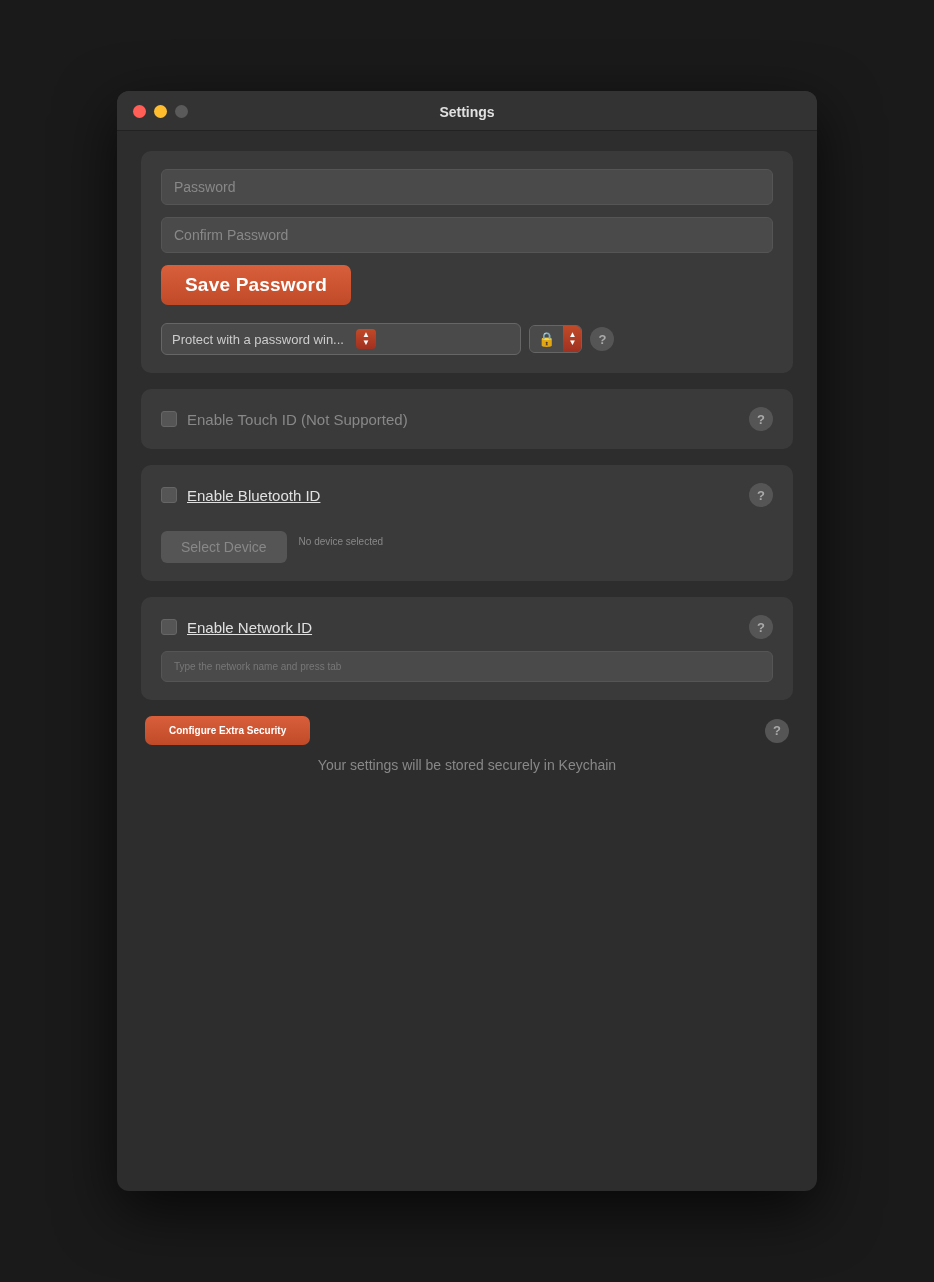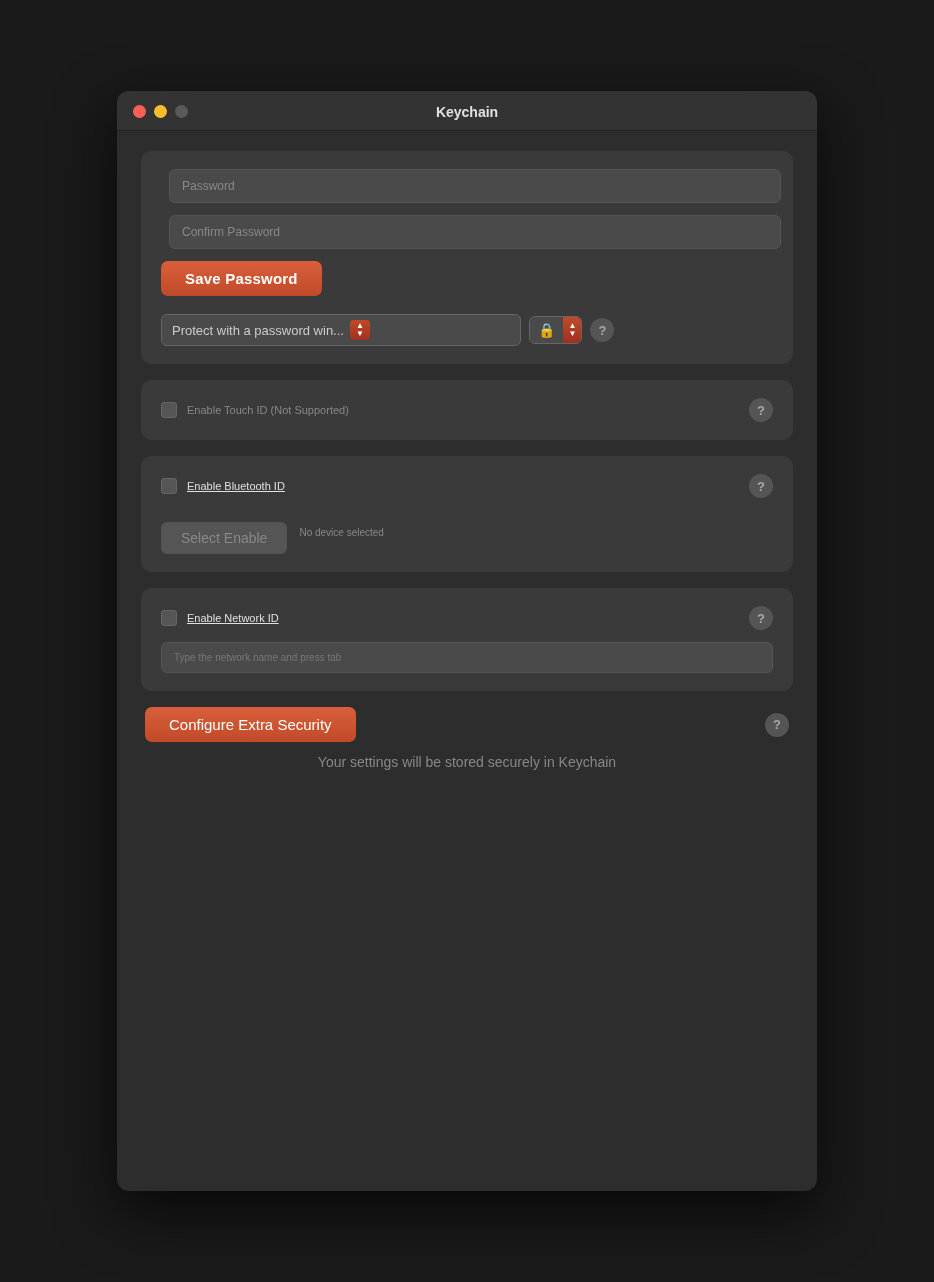--- a/index.html
+++ b/index.html
@@ -71,40 +71,39 @@
       padding: 18px 20px;
     }
 
     .input-field {
       width: 100%;
       background: #4a4a4a;
       border: 1px solid #555;
       border-radius: 6px;
       padding: 9px 12px;
       color: #aaa;
-      font-size: 12px;
+      font-size: 14px;
       outline: none;
       margin-bottom: 12px;
-      margin-left: 8px;
     }
 
     .input-field::placeholder {
       color: #888;
     }
 
     .input-field:last-of-type {
       margin-bottom: 0;
     }
 
     .save-password-btn {
       background: linear-gradient(180deg, #d95f3b 0%, #c04a28 100%);
       border: none;
       border-radius: 7px;
       color: #fff;
-      font-size: 15px;
+      font-size: 19px;
       font-weight: 600;
       padding: 9px 24px;
       cursor: pointer;
       margin-top: 12px;
       margin-bottom: 14px;
       letter-spacing: 0.2px;
     }
 
     .protect-row {
       display: flex;
@@ -116,21 +115,21 @@
     .protect-dropdown {
       display: flex;
       align-items: center;
       background: #4a4a4a;
       border: 1px solid #666;
       border-radius: 6px;
       padding: 5px 10px;
       color: #ccc;
       font-size: 13px;
       cursor: pointer;
-      gap: 6px;
+      gap: 12px;
       flex: 1;
       max-width: 360px;
     }
 
     .spinner-icon {
       background: linear-gradient(180deg, #c04a28 0%, #a03020 100%);
       border-radius: 4px;
       width: 20px;
       height: 20px;
       display: flex;
@@ -190,21 +189,21 @@
       width: 16px;
       height: 16px;
       background: #555;
       border: 1px solid #666;
       border-radius: 3px;
       flex-shrink: 0;
     }
 
     .checkbox-label {
       color: #888;
-      font-size: 11px;
+      font-size: 15px;
     }
 
     .checkbox-label.active {
       color: #e0e0e0;
       text-decoration: underline;
     }
 
     .row-with-help {
       display: flex;
       align-items: center;
@@ -253,22 +252,22 @@
 
     .bottom-section {
       padding: 0 4px;
     }
 
     .configure-btn {
       background: linear-gradient(180deg, #d95f3b 0%, #c04a28 100%);
       border: none;
       border-radius: 7px;
       color: #fff;
-      font-size: 15px;
-      font-weight: 400;
+      font-size: 10px;
+      font-weight: 700;
       padding: 9px 24px;
       cursor: pointer;
     }
 
     .configure-row {
       display: flex;
       align-items: center;
       justify-content: space-between;
       margin-bottom: 12px;
     }
@@ -292,21 +291,21 @@
 <body>
 
 <div class="window">
 
   <div class="titlebar">
     <div class="traffic-lights">
       <div class="traffic-btn btn-close"></div>
       <div class="traffic-btn btn-minimize"></div>
       <div class="traffic-btn btn-maximize"></div>
     </div>
-    <span class="title-text">Keychain</span>
+    <span class="title-text">Settings</span>
   </div>
 
   <div class="content">
 
     <div class="section-box">
       <input class="input-field" type="password" placeholder="Password" style="">
       <input class="input-field" type="password" placeholder="Confirm Password" style="">
       <button class="save-password-btn">Save Password</button>
 
       <div class="protect-row">
@@ -338,21 +337,21 @@
 
     <div class="section-box">
       <div class="row-with-help">
         <div class="checkbox-row">
           <div class="checkbox"></div>
           <span class="checkbox-label active">Enable Bluetooth ID</span>
         </div>
         <button class="help-btn">?</button>
       </div>
       <div class="device-row">
-        <button class="select-device-btn">Select Enable</button>
+        <button class="select-device-btn">Select Device</button>
         <span class="no-device-text">No device selected</span>
       </div>
     </div>
 
     <div class="section-box">
       <div class="row-with-help">
         <div class="checkbox-row">
           <div class="checkbox"></div>
           <span class="checkbox-label active">Enable Network ID</span>
         </div>

